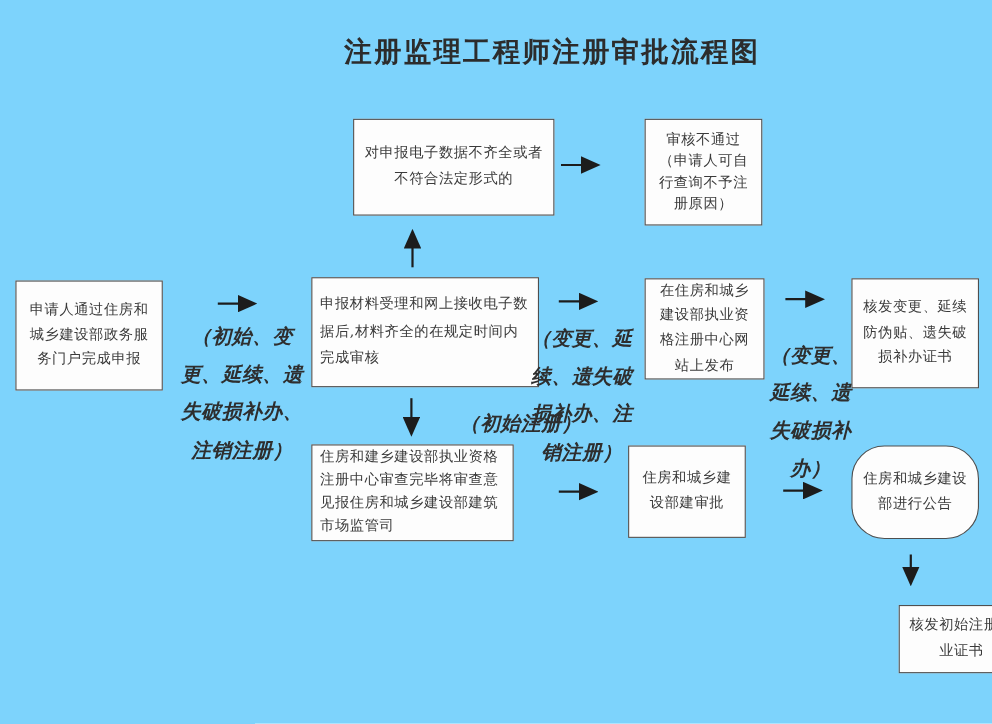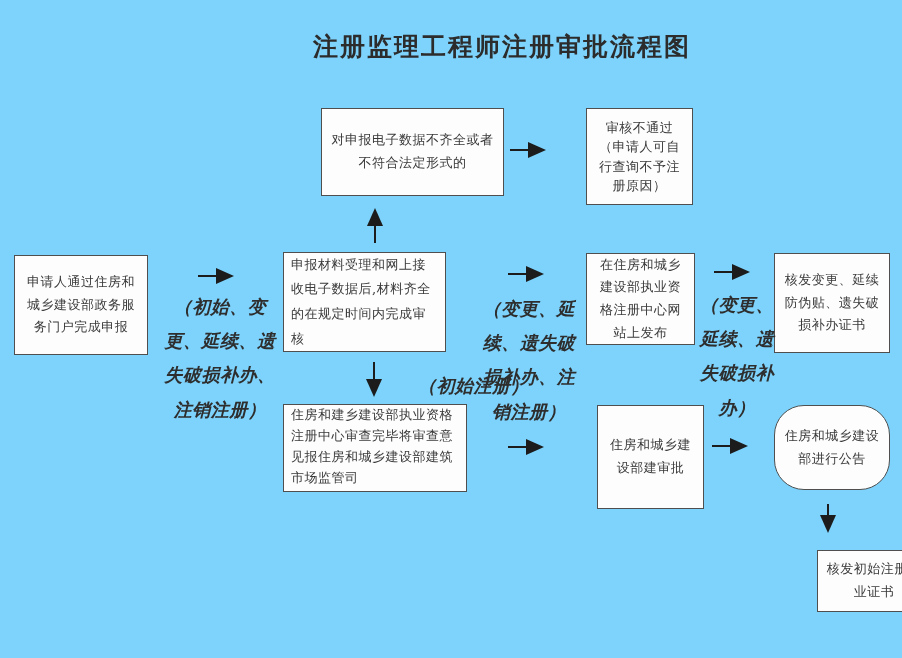--- a/index.html
+++ b/index.html
@@ -19,35 +19,35 @@
     position:absolute; box-sizing:border-box;
     border:1px solid #4f4f4f; background:#fdfdfd;
     display:flex; align-items:center; justify-content:center;
     font-size:13px; line-height:1.75; letter-spacing:0.5px;
     text-align:center; padding:4px 7px; color:#3a3a3a;
   }
   .box.left-text { text-align:left; justify-content:flex-start; }
   .b-incomplete   { left:282px; top:108px; width:183px; height:88px;margin-left:39px; }
   .b-fail         { left:586px; top:108px; width:107px; height:97px; line-height:1.5; }
   .b-applicant    { left:14px;  top:255px; width:134px; height:100px;justify-content:flex-end; }
-  .b-accept       { left:283px; top:252px; width:163px; height:100px; line-height:1.9; }
+  .b-accept       { left:283px; top:252px; width:207px; height:100px; line-height:1.9; }
   .b-publish      { left:586px; top:253px; width:109px; height:92px; }
   .b-cert         { left:774px; top:253px; width:116px; height:100px; }
   .b-review       { left:283px; top:404px; width:184px; height:88px; line-height:1.6;font-family:Liberation Mono, monospace; }
-  .b-approve      { left:597px; top:405px; width:107px; height:104px; }
+  .b-approve      { left:571px; top:405px; width:107px; height:84px; }
   .b-announce     { left:774px; top:405px; width:116px; height:85px;border-radius:30px; }
   .b-initial-cert { left:817px; top:538px; width:114px; height:62px;margin-top:12px; }
   .alabel {
     position:absolute; font-weight:bold; font-style:italic;
     font-size:18px; line-height:1.9; text-align:center;
     color:#2e2e2e; letter-spacing:0.5px;
   }
   .l-apply   { left:160px; top:290px; width:120px; }
   .l-publish { left:477px; top:292px; width:104px; }
-  .l-issue   { left:698px; top:288px; width:78px; }
+  .l-issue   { left:698px; top:307px; width:78px; }
   .l-initial { left:392px; top:369px; width:110px; text-align:left; white-space:nowrap;margin-left:26px; }
   .note {
     position:absolute; left:57px; top:610px;
     font-size:13.5px; font-weight:bold; letter-spacing:0.5px; color:#2e2e2e;
   }
 </style>
 </head>
 <body>
 
 <div class="stage">

